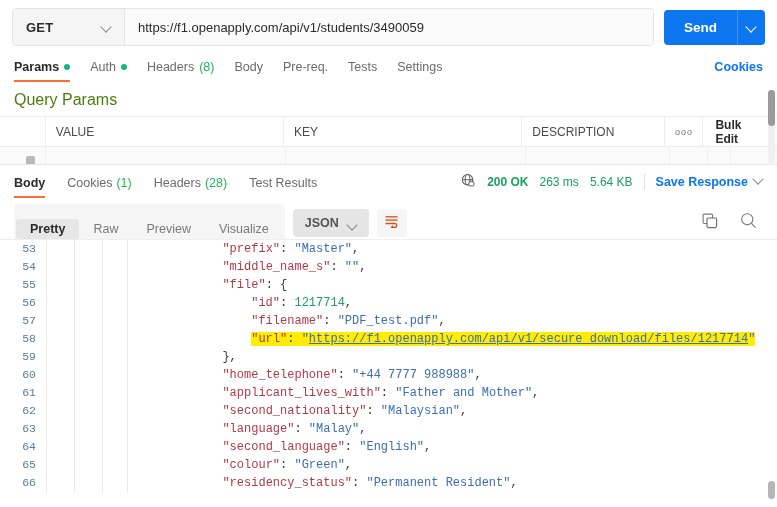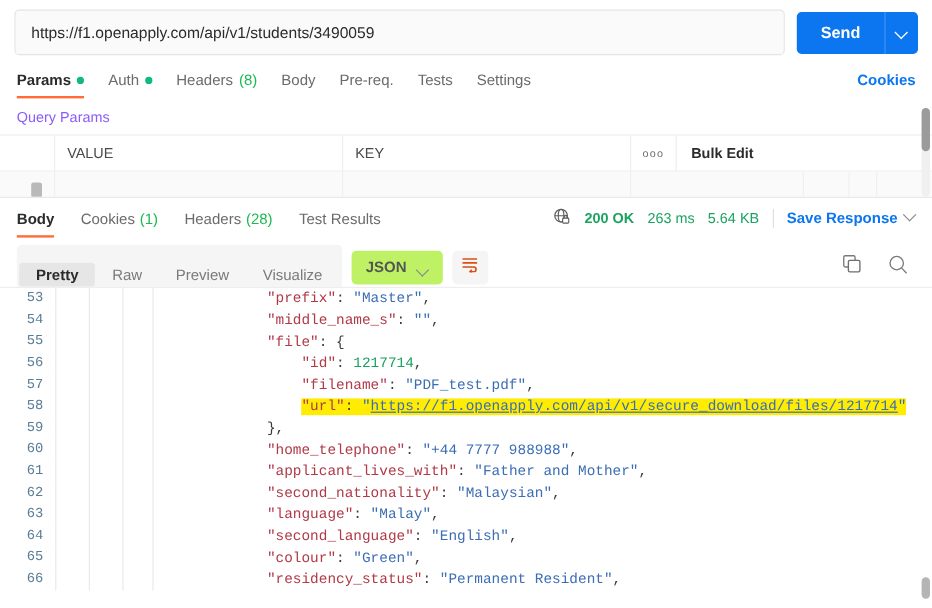--- a/index.html
+++ b/index.html
@@ -67,21 +67,21 @@
     height: 2px; background: #ff6c37;
   }
   .dot { width: 6px; height: 6px; border-radius: 50%; background: #10b981; flex: none; }
   .cnt { color: #1db954; }
   .cookies-link {
     margin-left: auto; font-size: 12.5px; color: #0b76ef;
     font-weight: 600; padding-bottom: 8px; cursor: pointer;
   }
 
   
-  .qp-title { padding: 9px 14px 7px 14px; font-size: 12px; color: #8b5cf6; }
+  .qp-title { padding: 9px 14px 7px 14px; font-size: 16px; color: #4d7c0f; }
   .qp-table { border-top: 1px solid #eeeeee; }
   .qp-head {
     display: flex; height: 30px; align-items: center;
     border-bottom: 1px solid #eeeeee; font-size: 12px; color: #4a4a4a;
   }
   .qp-cell { padding: 0 10px; height: 30px; display: flex; align-items: center;
     border-right: 1px solid #eeeeee; }
   .c-chk { width: 46px; border-right: 1px solid #eeeeee; }
   .c-key { width: 240px; }
   .c-val { width: 240px; }
@@ -131,21 +131,21 @@
     padding: 6px 14px 8px 14px;
   }
   .seg { display: flex; background: #f5f5f5; border-radius: 4px; padding: 2px; }
   .seg-item {
     padding: 3px 14px; font-size: 12.5px; color: #7a7a7a;
     border-radius: 3px; cursor: pointer; white-space: nowrap; margin-top: 13px;
   }
   .seg-item.active { background: #e6e6e6; color: #2a2b2c; font-weight: 700; }
   .json-sel {
     display: flex; align-items: flex-end; gap: 9px;
-    background: #bef264; border-radius: 4px; padding: 7px 12px;
+    background: #e5e5e5; border-radius: 4px; padding: 7px 12px;
     font-size: 12.5px; color: #555; cursor: pointer; font-weight: 600;
   }
   .wrap-btn {
     display: flex; align-items: center; justify-content: center;
     width: 30px; height: 28px; background: #f5f5f5; border-radius: 4px; cursor: pointer;
   }
   .tool-right { margin-left: auto; display: flex; align-items: center; gap: 22px; padding-right: 6px; }
   .icon-btn { cursor: pointer; display: flex; }
 
   
@@ -187,20 +187,24 @@
     background: #b5b5b5; border-radius: 4px;
   }
 </style>
 </head>
 <body>
 
 <div id="app">
 
   <div class="urlbar">
     <div class="method-url">
+      <div class="method-select">
+        <span class="method-label">GET</span>
+        <span class="chev"></span>
+      </div>
       <div class="url-input" title="https://f1.openapply.com/api/v1/students/3490059">https://f1.openapply.com/api/v1/students/3490059</div>
     </div>
     <div class="send-group">
       <div class="send-btn">Send</div>
       <div class="send-caret">
         <span class="chev"></span>
       </div>
     </div>
   </div>
 
@@ -231,20 +235,21 @@
     </div>
     <div class="cookies-link">Cookies</div>
   </div>
 
   <div class="qp-title">Query Params</div>
   <div class="qp-table">
     <div class="qp-head">
       <div class="qp-cell c-chk"></div>
       <div class="qp-cell c-val">VALUE</div>
       <div class="qp-cell c-key">KEY</div>
+      <div class="qp-cell c-desc">DESCRIPTION</div>
       <div class="qp-cell c-dots">
         <span class="dots-ico">ooo</span>
       </div>
       <div class="qp-cell c-bulk">Bulk Edit</div>
     </div>
     <div class="qp-row">
       <div class="qp-cell c-chk">
         <span class="chkbox"></span>
       </div>
       <div class="qp-cell c-key"></div>

